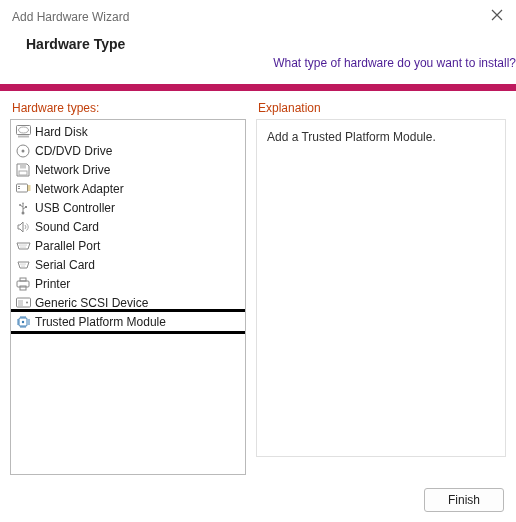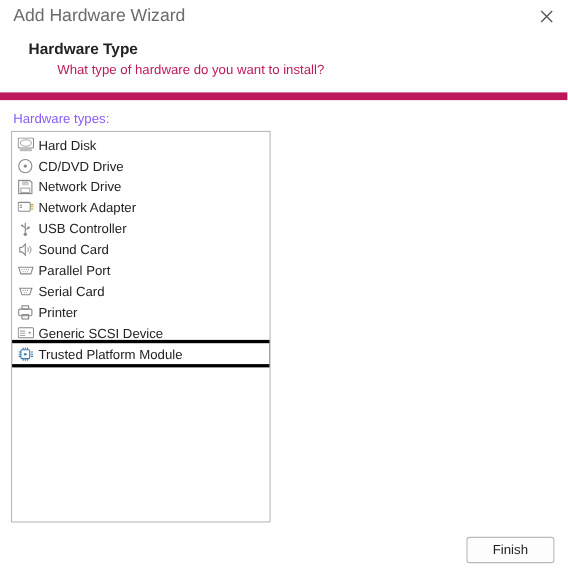--- a/index.html
+++ b/index.html
@@ -9,57 +9,58 @@
     font-size: 12px;
     background: #ffffff;
     width: 516px;
     height: 522px;
     overflow: hidden;
     position: relative;
     color: #222;
   }
   .titlebar {
     display: flex;
-    align-items: flex-start;
+    align-items: flex-end;
     justify-content: space-between;
     padding: 6px 10px 6px 12px;
     color: #6b6b6b;
-    font-size: 16px;
+    font-size: 12px;
   }
   .close-x {
     width: 18px; height: 18px;
     display: flex; align-items: center; justify-content: center;
     color: #555;
     font-size: 15px;
   }
   .header {
     padding: 6px 0 14px 26px;
     border-bottom: 7px solid #be185d;
   }
   .header h1 {
     margin: 0 0 4px 0;
     font-size: 14px;
     font-weight: 700;
     color: #222;
   }
   .header p {
     margin: 0 0 0 26px;
     font-size: 12px;
-    color: #be185d;
+    color: #4c1d95;
+    text-align: right;
   }
   .content {
     display: flex;
     gap: 10px;
     padding: 10px 10px 0 10px;
   }
   .col-left { flex: 0 0 236px; }
   .col-right { flex: 1; }
   .col-label {
     font-size: 12px;
-    color: #8b5cf6;
+    color: #c2410c;
     margin: 0 0 4px 2px;
   }
   .listbox {
     border: 1px solid #b9b9b9;
     height: 356px;
     background: #fff;
     padding: 2px 0;
     overflow: hidden;
   }
   .item {
@@ -263,17 +264,23 @@
                 <circle cx="7" cy="7" r="1.2" fill="#3a7db5"></circle>
               </svg>
           </span>
           <span class="lbl">Trusted Platform Module</span>
         </div>
       </div>
 
     </div>
   </div>
 
+  <div class="col-right">
+    <div class="col-label">Explanation</div>
+    <div class="explain">
+      <span>Add a Trusted Platform Module.</span>
+    </div>
+  </div>
 </div>
 
 <div class="footer">
   <div class="btn">Finish</div>
 </div>
 
 </body></html>

